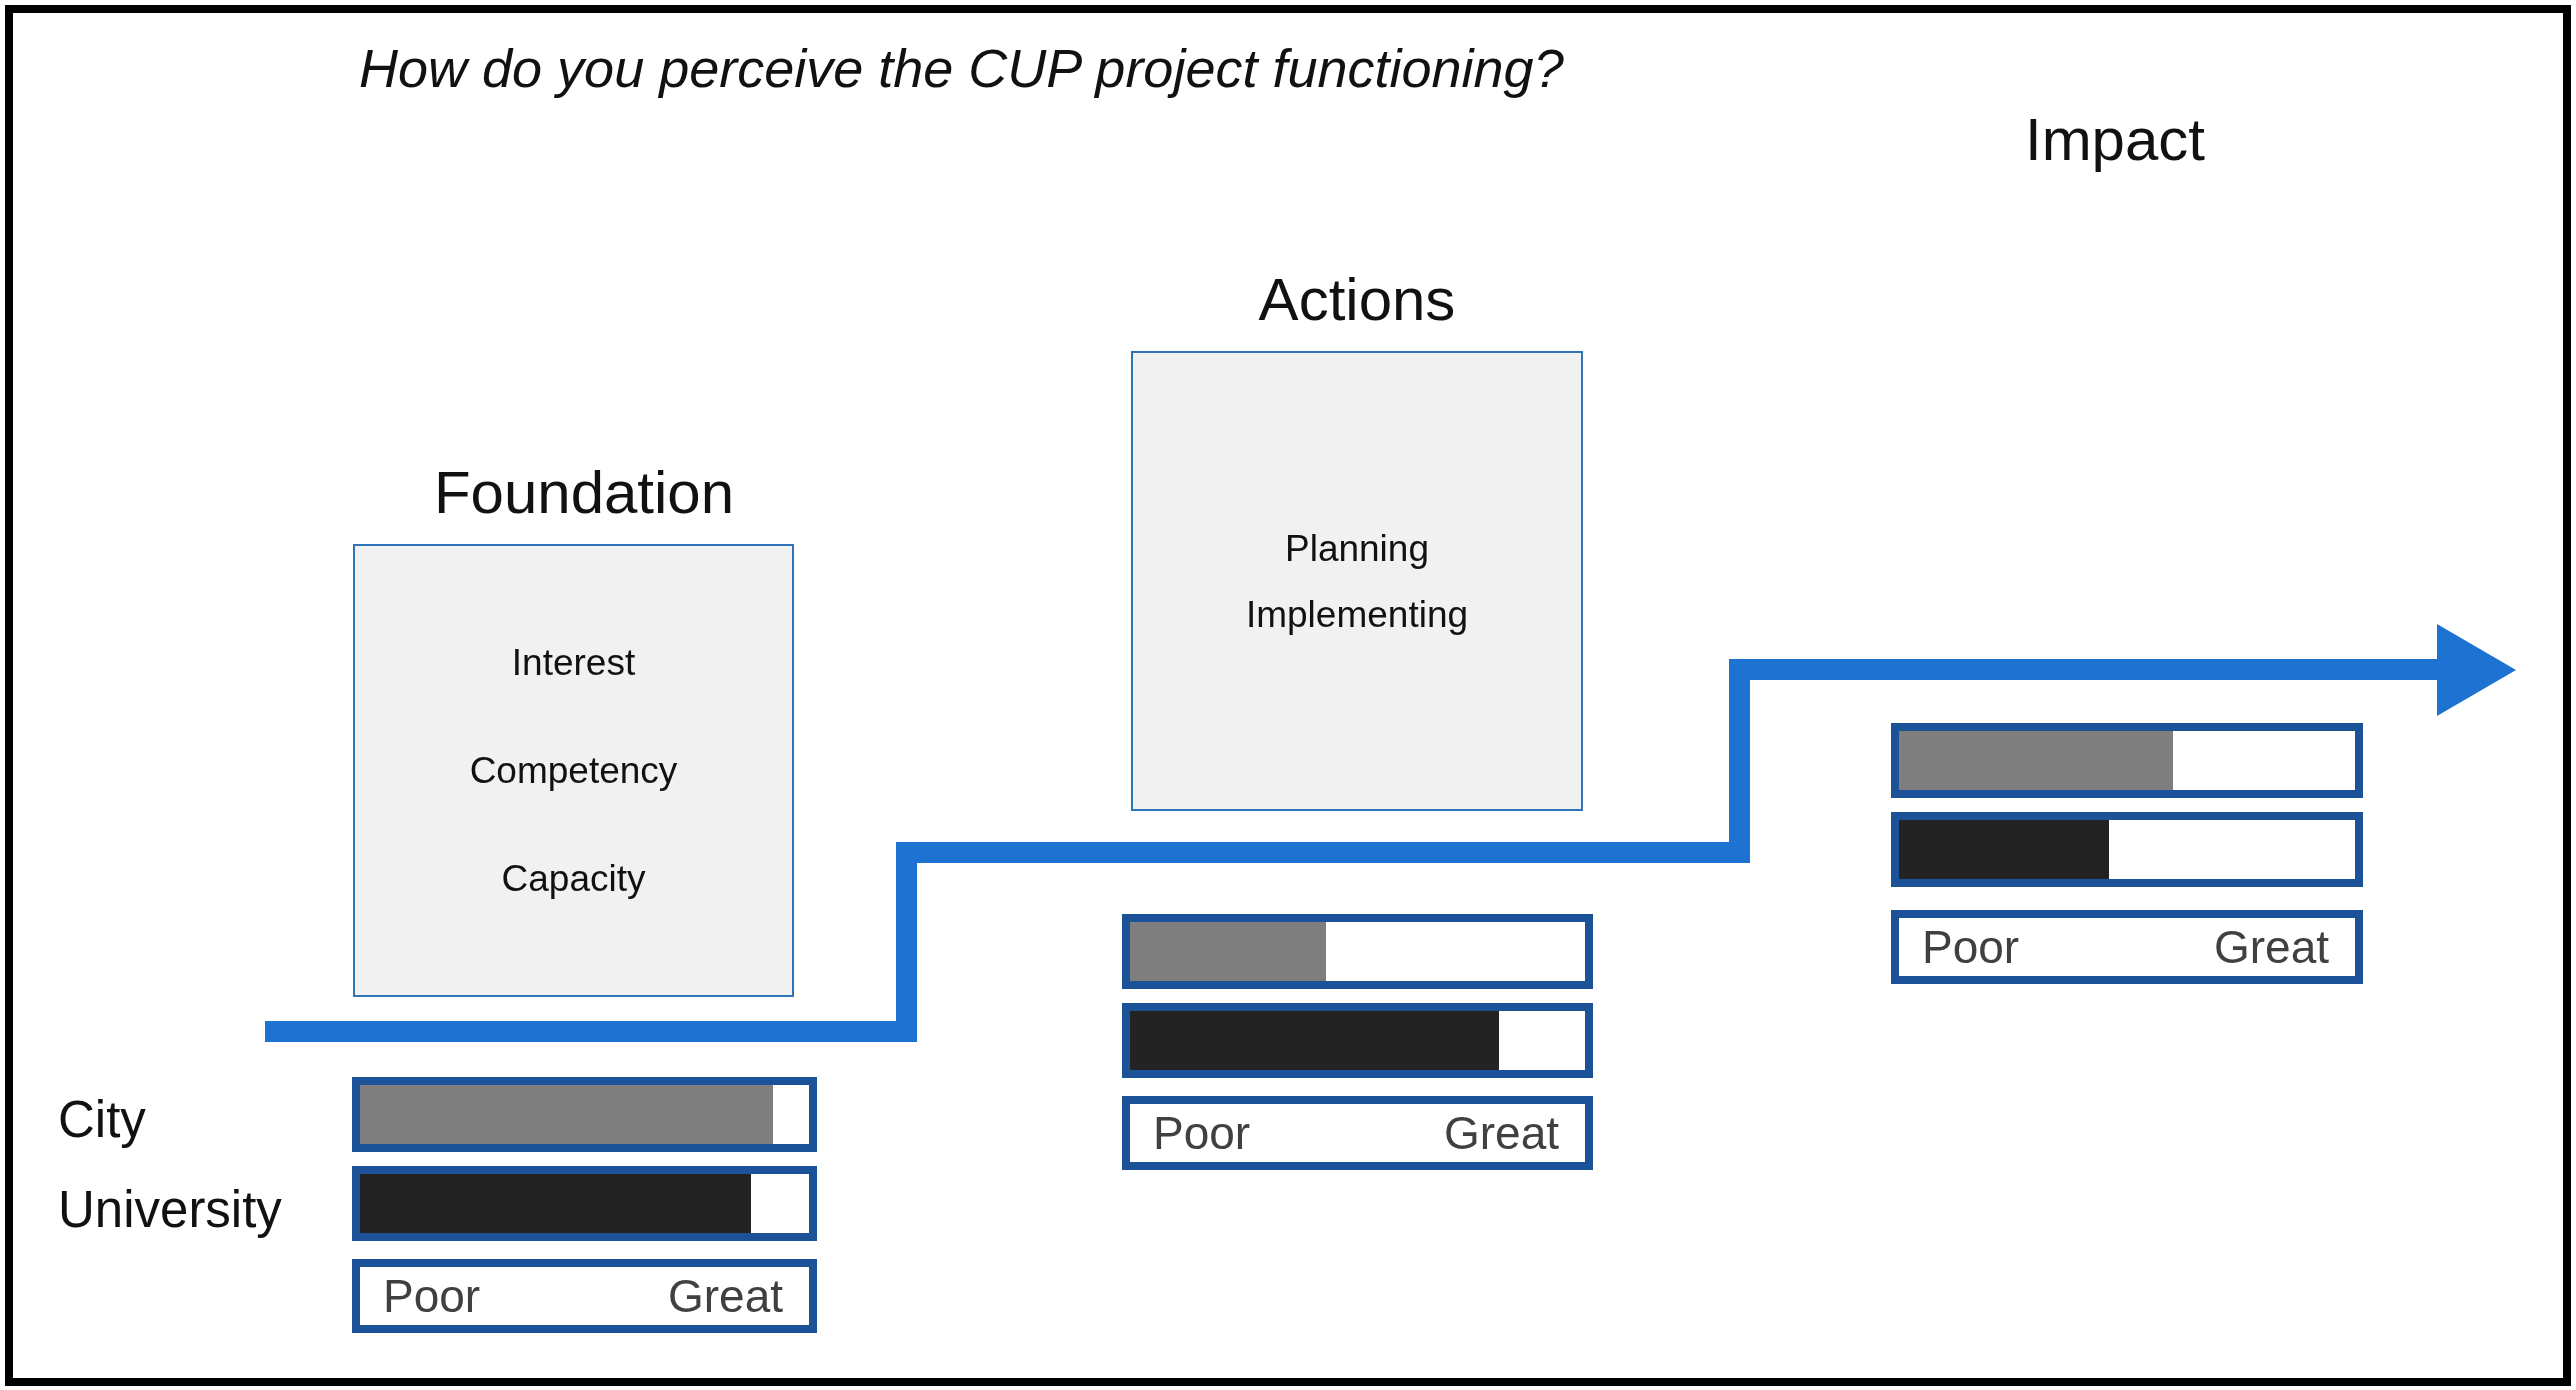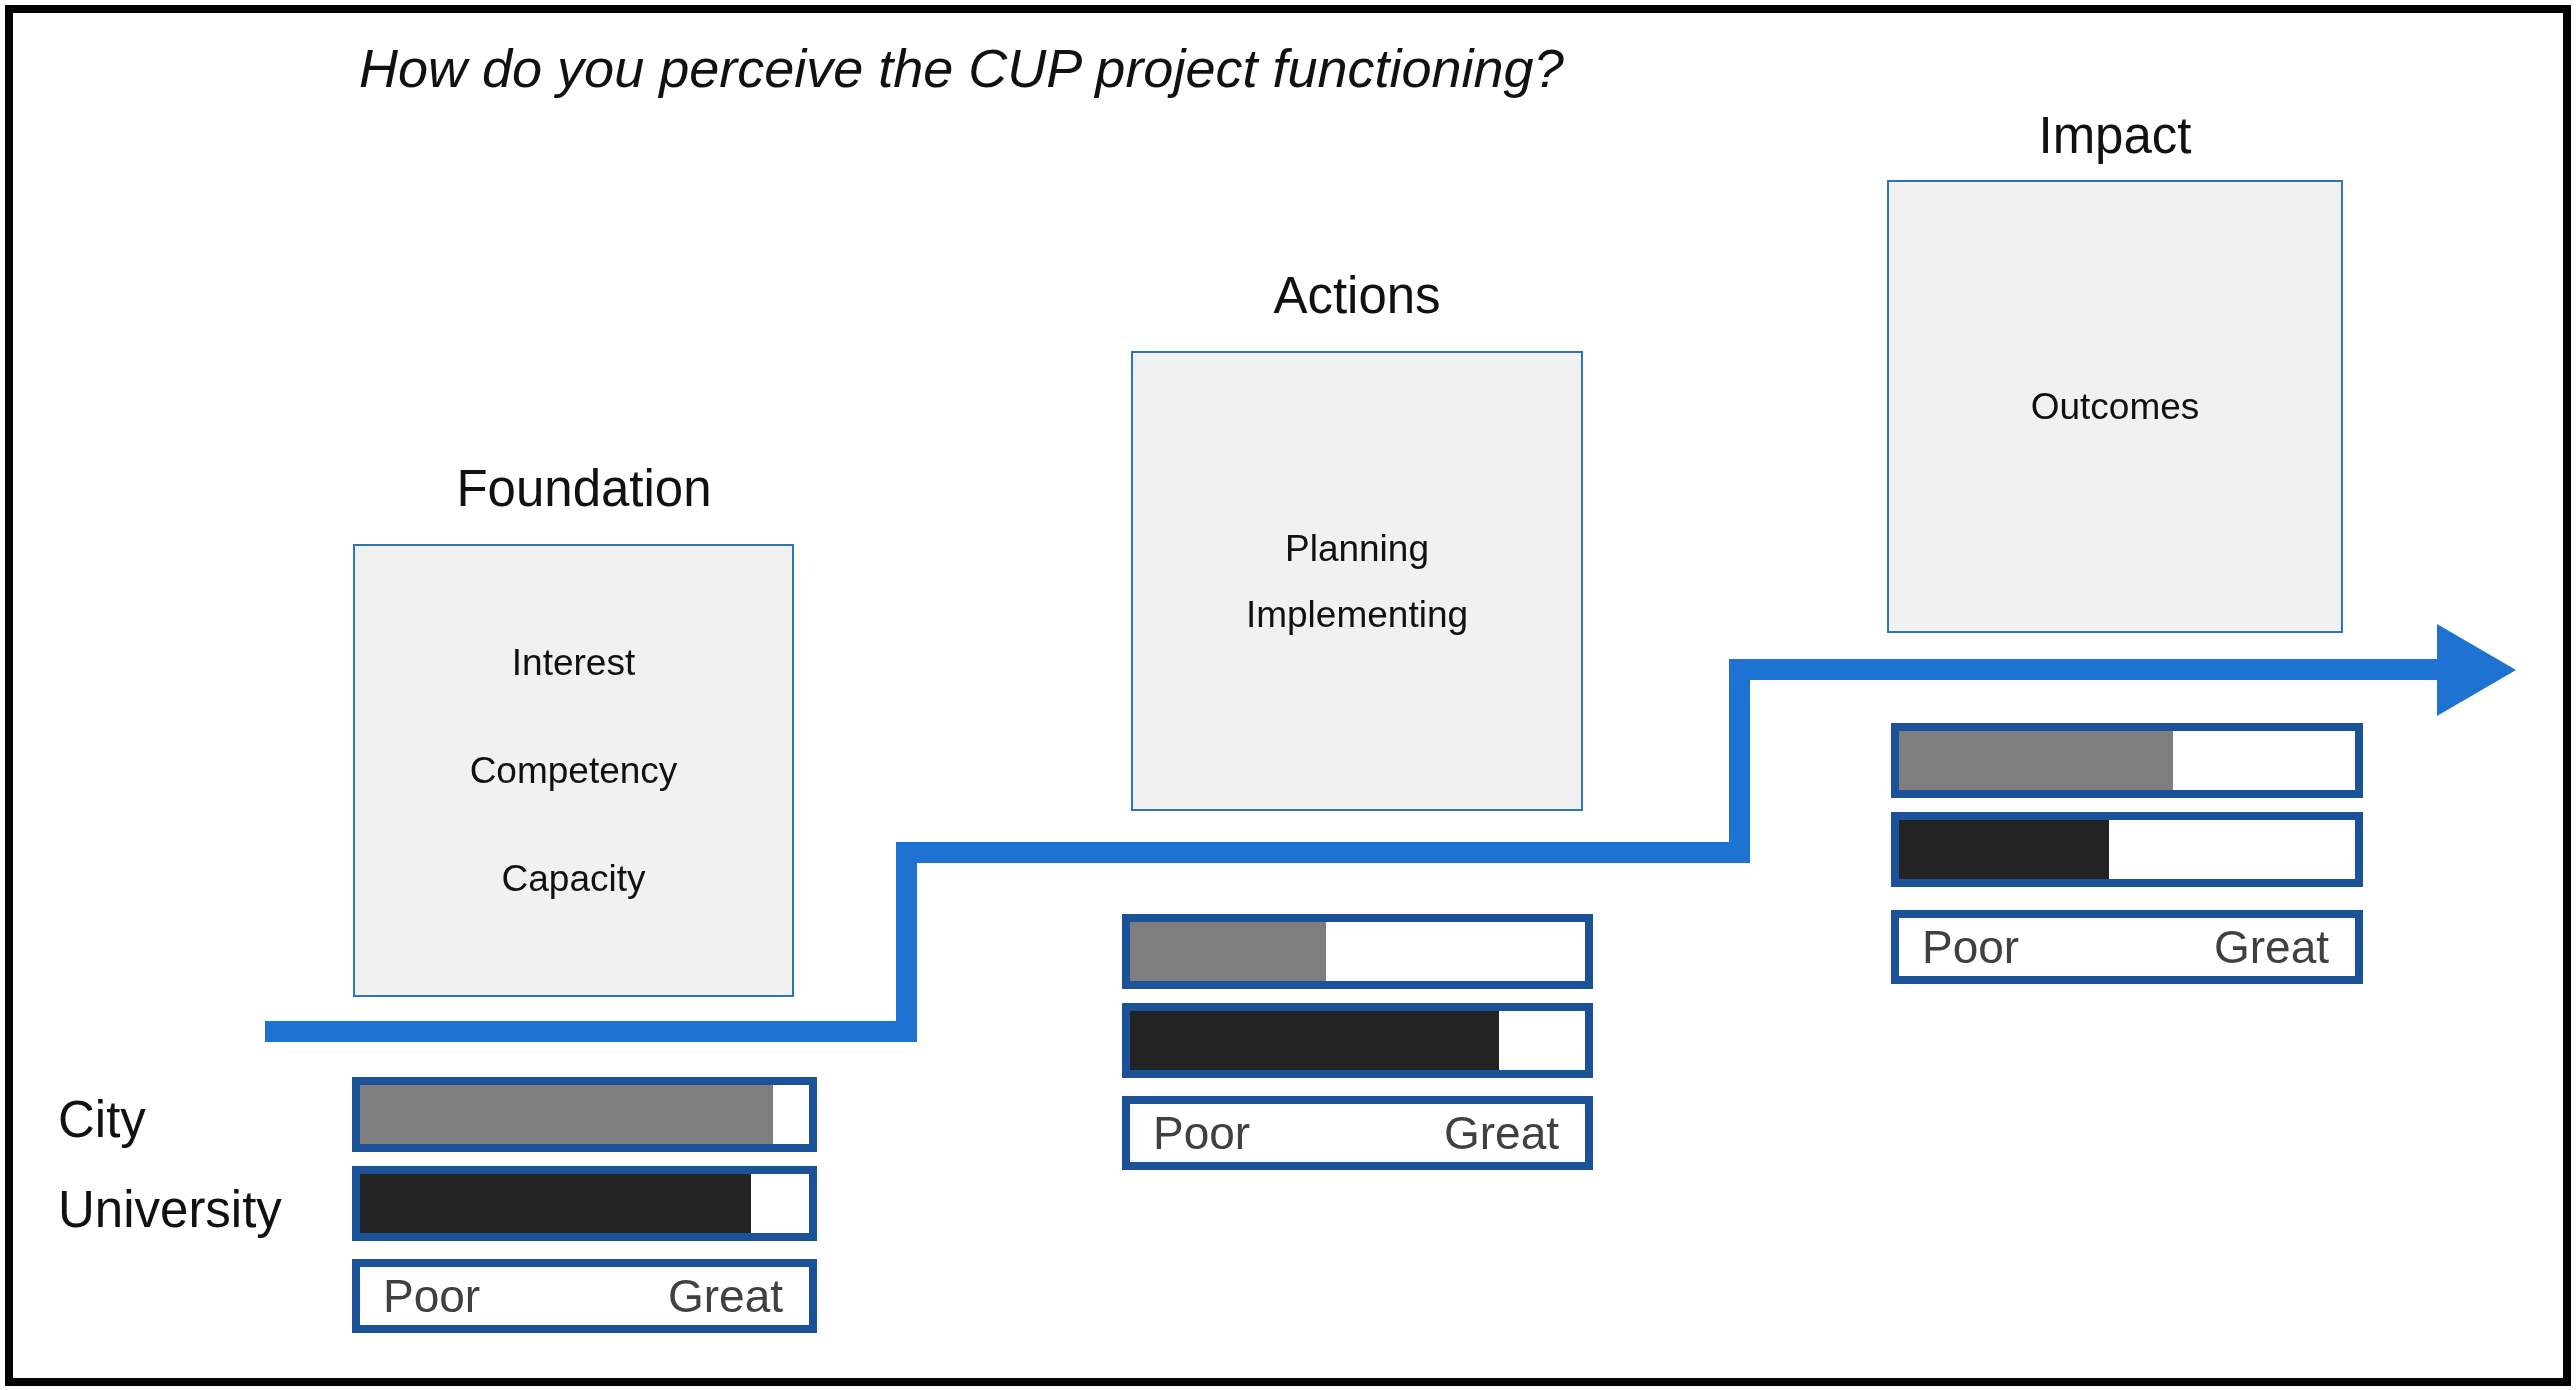--- a/index.html
+++ b/index.html
@@ -23,21 +23,21 @@
     left: 359px;
     top: 40px;
     font-size: 54px;
     line-height: 1.05;
     color: #111111;
     white-space: nowrap;
     font-style: italic;
   }
   .stage-title {
     position: absolute;
-    font-size: 51px;
+    font-size: 60px;
     line-height: 1.0;
     text-align: center;
     color: #111111;
     white-space: nowrap;
   }
   .stage-title.f { left: 353px; width: 462px; top: 463px; }
   .stage-title.a { left: 1131px; width: 452px; top: 270px; }
   .stage-title.i { left: 1887px; width: 456px; top: 110px; }
 
   .stage-box {
@@ -169,23 +169,20 @@
     <div class="rating-bar row2">
       <div class="bar-fill university" style="width: 81%;"></div>
     </div>
     <div class="scale-box">
       <span>Poor</span>
       <span>Great</span>
     </div>
   </div>
 
   <div class="stage-title i">Impact</div>
-  <div class="stage-box i">
-    <div class="stage-item">Outcomes</div>
-  </div>
   <div class="bar-group i">
     <div class="rating-bar">
       <div class="bar-fill city" style="width: 60%;"></div>
     </div>
     <div class="rating-bar row2">
       <div class="bar-fill university" style="width: 46%;"></div>
     </div>
     <div class="scale-box">
       <span>Poor</span>
       <span>Great</span>

